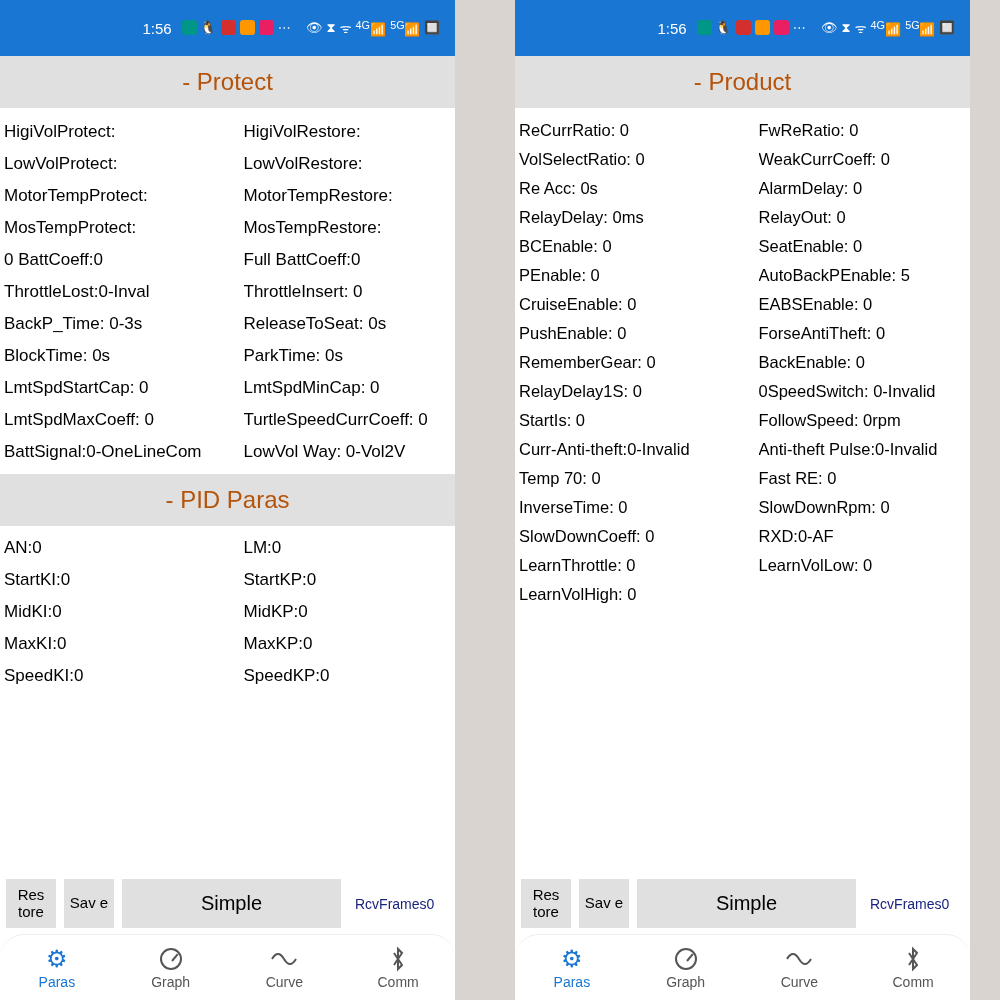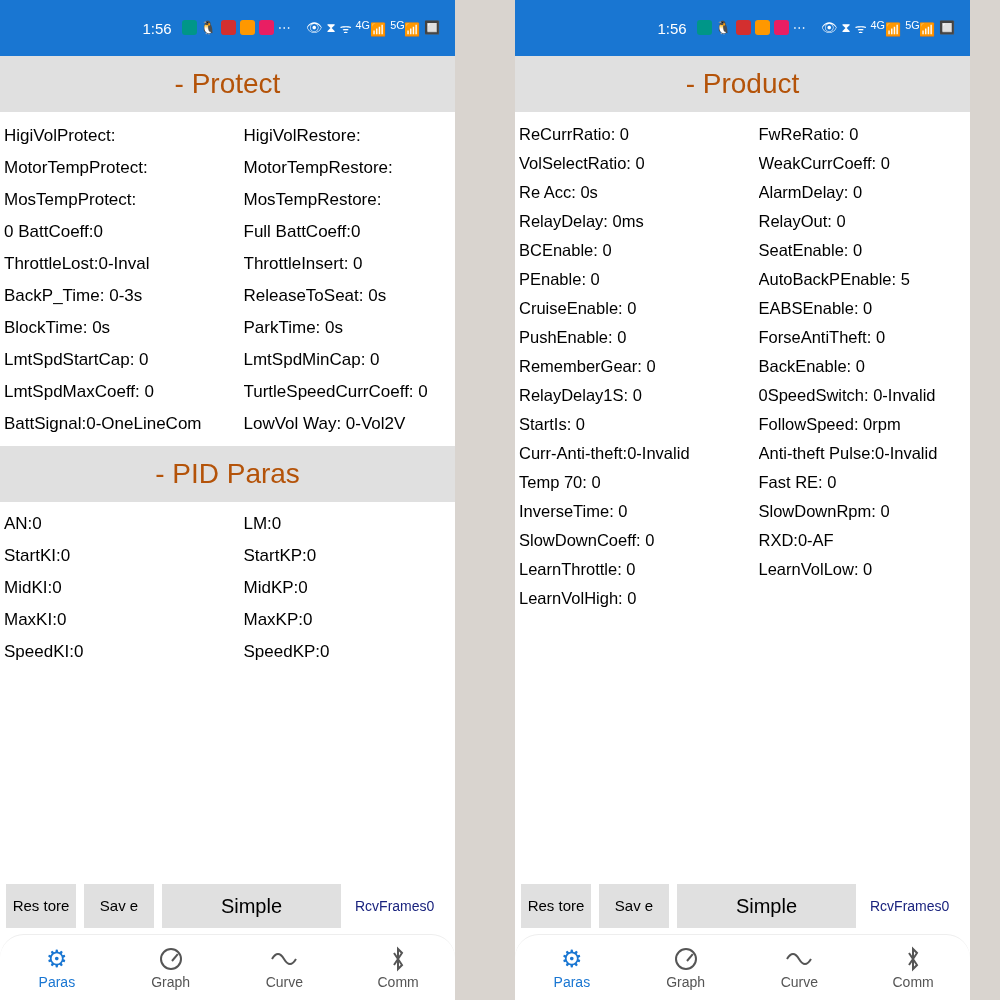--- a/index.html
+++ b/index.html
@@ -35,21 +35,21 @@
   .statusbar .time { font-weight: 500; margin-right: 4px; margin-left: 19px; }
   .statusbar .icons { display: flex; align-items: center; gap: 4px; font-size: 13px; }
   .icon-box { width:15px; height:15px; background:#fff; border-radius:3px; display:inline-block; }
   .icon-box.red { background:#d32f2f; }
   .icon-box.orange { background:#ff9800; }
   .icon-box.pink { background:#e91e63; }
   .icon-box.teal { background:#009688; }
   .section-header {
     background: #e0e0e0;
     color: #b45309;
-    font-size: 28px;
+    font-size: 24px;
     text-align: center;
     padding: 12px 0;
   }
   .content {
     flex: 1;
     overflow: hidden;
     padding: 8px 2px 0 2px;
   }
   .row {
     display: flex;
@@ -75,21 +75,21 @@
     background: #e0e0e0;
     color: #000;
     font-size: 16px;
     display: flex;
     align-items: center;
     justify-content: center;
     text-align: center;
     padding: 8px 4px;
     min-height: 44px;
   }
-  .btn.small { width: 70px; line-height:1.1; font-size:15px; }
+  .btn.small { width: 50px; line-height:1.1; font-size:15px; }
   .btn.wide { flex: 1; font-size:20px; }
   .rcv {
     color: #1a237e;
     font-size: 14px;
     display:flex;
     align-items:center;
     padding: 0 6px;
     min-width:100px;
   }
   .navbar {
@@ -145,20 +145,24 @@
   </div>
 
   <div class="section-header">- Protect</div>
   <div class="content">
     <div id="left-sec0">
         <div class="row">
           <div class="col">HigiVolProtect:</div>
           <div class="col">HigiVolRestore:</div>
         </div>
         <div class="row">
+          <div class="col">LowVolProtect:</div>
+          <div class="col">LowVolRestore:</div>
+        </div>
+        <div class="row">
           <div class="col">MotorTempProtect:</div>
           <div class="col">MotorTempRestore:</div>
         </div>
         <div class="row">
           <div class="col">MosTempProtect:</div>
           <div class="col">MosTempRestore:</div>
         </div>
         <div class="row">
           <div class="col">0 BattCoeff:0</div>
           <div class="col">Full BattCoeff:0</div>

